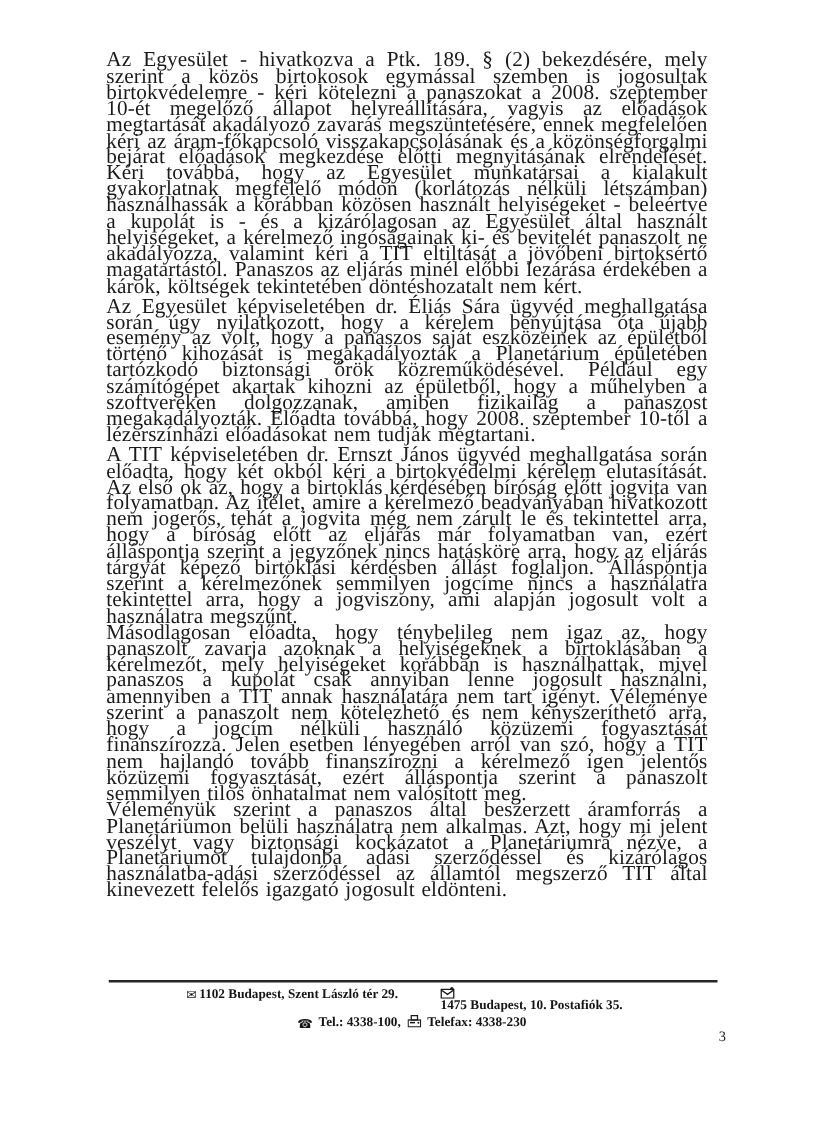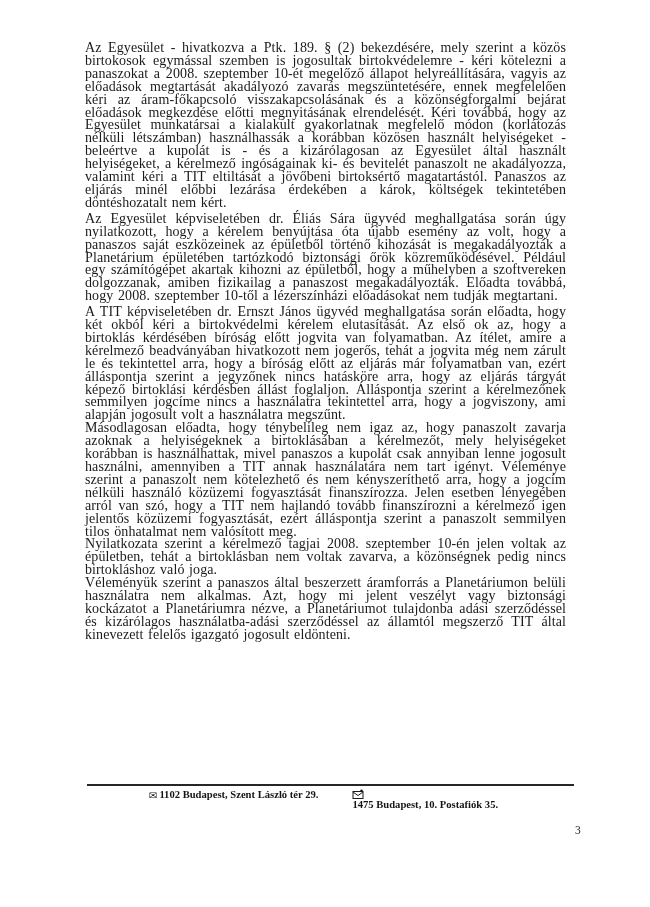--- a/index.html
+++ b/index.html
@@ -14,21 +14,21 @@
     background: #ffffff;
     overflow: hidden;
     font-family: "Liberation Serif", "DejaVu Serif", serif;
     color: #1a1a1a;
   }
   .text-column {
     position: absolute;
     left: 85px;
     top: 42px;
     width: 481px;
-    font-size: 14px;
+    font-size: 17px;
     line-height: 12.9px;
     text-align: justify;
     letter-spacing: 0.1px;
     word-spacing: 1px;
   }
   .para {
     margin: 0;
   }
   .block-gap {
     margin-top: 3px;
@@ -96,21 +96,20 @@
 </head>
 <body>
 
 <div class="sheet">
 
   <main class="text-column">
     <p class="para">Az Egyesület - hivatkozva a Ptk. 189. § (2) bekezdésére, mely szerint a közös birtokosok egymással szemben is jogosultak birtokvédelemre - kéri kötelezni a panaszokat a 2008. szeptember 10-ét megelőző állapot helyreállítására, vagyis az előadások megtartását akadályozó zavarás megszüntetésére, ennek megfelelően kéri az áram-főkapcsoló visszakapcsolásának és a közönségforgalmi bejárat előadások megkezdése előtti megnyitásának elrendelését. Kéri továbbá, hogy az Egyesület munkatársai a kialakult gyakorlatnak megfelelő módon (korlátozás nélküli létszámban) használhassák a korábban közösen használt helyiségeket - beleértve a kupolát is - és a kizárólagosan az Egyesület által használt helyiségeket, a kérelmező ingóságainak ki- és bevitelét panaszolt ne akadályozza, valamint kéri a TIT eltiltását a jövőbeni birtoksértő magatartástól. Panaszos az eljárás minél előbbi lezárása érdekében a károk, költségek tekintetében döntéshozatalt nem kért.</p>
     <p class="para block-gap">Az Egyesület képviseletében dr. Éliás Sára ügyvéd meghallgatása során úgy nyilatkozott, hogy a kérelem benyújtása óta újabb esemény az volt, hogy a panaszos saját eszközeinek az épületből történő kihozását is megakadályozták a Planetárium épületében tartózkodó biztonsági őrök közreműködésével. Például egy számítógépet akartak kihozni az épületből, hogy a műhelyben a szoftvereken dolgozzanak, amiben fizikailag a panaszost megakadályozták. Előadta továbbá, hogy 2008. szeptember 10-től a lézerszínházi előadásokat nem tudják megtartani.</p>
     <p class="para block-gap">A TIT képviseletében dr. Ernszt János ügyvéd meghallgatása során előadta, hogy két okból kéri a birtokvédelmi kérelem elutasítását. Az első ok az, hogy a birtoklás kérdésében bíróság előtt jogvita van folyamatban. Az ítélet, amire a kérelmező beadványában hivatkozott nem jogerős, tehát a jogvita még nem zárult le és tekintettel arra, hogy a bíróság előtt az eljárás már folyamatban van, ezért álláspontja szerint a jegyzőnek nincs hatásköre arra, hogy az eljárás tárgyát képező birtoklási kérdésben állást foglaljon. Álláspontja szerint a kérelmezőnek semmilyen jogcíme nincs a használatra tekintettel arra, hogy a jogviszony, ami alapján jogosult volt a használatra megszűnt.</p>
     <p class="para">Másodlagosan előadta, hogy ténybelileg nem igaz az, hogy panaszolt zavarja azoknak a helyiségeknek a birtoklásában a kérelmezőt, mely helyiségeket korábban is használhattak, mivel panaszos a kupolát csak annyiban lenne jogosult használni, amennyiben a TIT annak használatára nem tart igényt. Véleménye szerint a panaszolt nem kötelezhető és nem kényszeríthető arra, hogy a jogcím nélküli használó közüzemi fogyasztását finanszírozza. Jelen esetben lényegében arról van szó, hogy a TIT nem hajlandó tovább finanszírozni a kérelmező igen jelentős közüzemi fogyasztását, ezért álláspontja szerint a panaszolt semmilyen tilos önhatalmat nem valósított meg.</p>
-    <p class="para">Nyilatkozata szerint a kérelmező tagjai 2008. szeptember 10-én jelen voltak az épületben, tehát a birtoklásban nem voltak zavarva, a közönségnek pedig nincs birtokláshoz való joga.</p>
     <p class="para">Véleményük szerint a panaszos által beszerzett áramforrás a Planetáriumon belüli használatra nem alkalmas. Azt, hogy mi jelent veszélyt vagy biztonsági kockázatot a Planetáriumra nézve, a Planetáriumot tulajdonba adási szerződéssel és kizárólagos használatba-adási szerződéssel az államtól megszerző TIT által kinevezett felelős igazgató jogosult eldönteni.</p>
   </main>
 
   <footer class="footer">
     <div class="footer-rule"></div>
     <div class="footer-line1">
       <span class="footer-seg">
         <span class="uicon">✉</span>
         <span>1102 Budapest, Szent László tér 29.</span>
       </span>
@@ -118,17 +117,30 @@
         <span class="svgicon">
           <svg width="12" height="10" viewBox="0 0 12 10">
             <rect x="1" y="2.5" width="10" height="7" fill="none" stroke="#1a1a1a" stroke-width="1"></rect>
             <path d="M1 3 L6 6.5 L11 3" fill="none" stroke="#1a1a1a" stroke-width="1"></path>
             <circle cx="9.5" cy="1.8" r="1.3" fill="#1a1a1a"></circle>
           </svg>
         </span>
         <span>1475 Budapest, 10. Postafiók 35.</span>
       </span>
     </div>
+    <div class="footer-line2">
+      <span class="uicon">☎</span>
+      <span>Tel.: 4338-100,</span>
+      <span class="svgicon" style="margin-left:3px;">
+        <svg width="11" height="10" viewBox="0 0 11 10">
+          <rect x="3" y="0.5" width="5" height="3.5" fill="none" stroke="#1a1a1a" stroke-width="1"></rect>
+          <rect x="0.5" y="4" width="10" height="5.5" fill="none" stroke="#1a1a1a" stroke-width="1"></rect>
+          <rect x="2" y="5.5" width="4" height="1.2" fill="#1a1a1a"></rect>
+          <circle cx="8.7" cy="6.2" r="0.8" fill="#1a1a1a"></circle>
+        </svg>
+      </span>
+      <span>Telefax: 4338-230</span>
+    </div>
   </footer>
 
   <div class="page-number">3</div>
 
 </div>
 
 </body></html>

